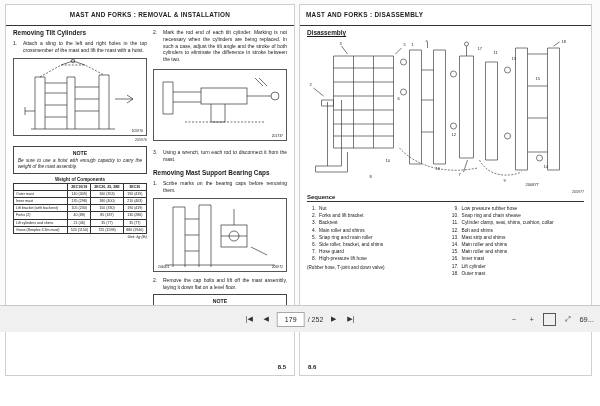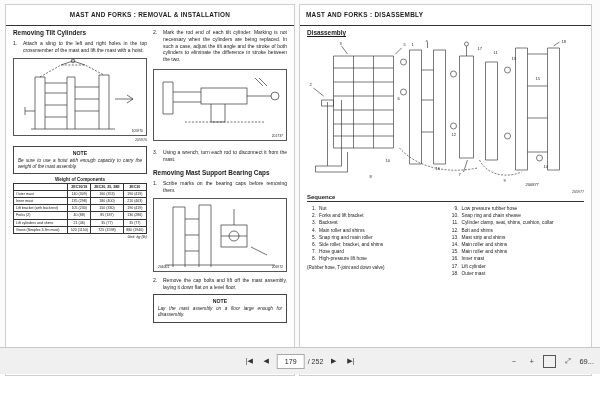--- a/index.html
+++ b/index.html
@@ -2,21 +2,21 @@
 <html><head>
 <meta charset="utf-8">
 <style>
   html,body{margin:0;padding:0;}
   body{
     width:600px;height:406px;overflow:hidden;
     background:#ffffff;
     font-family:"Liberation Sans", sans-serif;
     color:#1a1a1a;
   }
-  .viewer{position:relative;width:600px;height:374px;background:#fbfbfb;}
+  .viewer{position:relative;width:600px;height:332px;background:#fbfbfb;}
 
   
   .spread{position:absolute;left:0;top:0;width:600px;height:380px;display:flex;}
   .page{position:relative;background:#fff;border:1px solid #cfcfcf;box-sizing:border-box;}
   .page.left{width:290px;height:372px;margin:4px 2px 0 5px;}
   .page.right{width:293px;height:372px;margin:4px 5px 0 2px;}
 
   .hdr{position:absolute;top:6px;left:0;right:0;height:14px;border-bottom:1px solid #333;}
   .hdr-txt{position:absolute;left:50%;transform:translateX(-50%);top:0px;font-size:6.4px;font-weight:bold;letter-spacing:.3px;white-space:nowrap;}
   .hdr.right-hdr .hdr-txt{left:6px;transform:none;}

